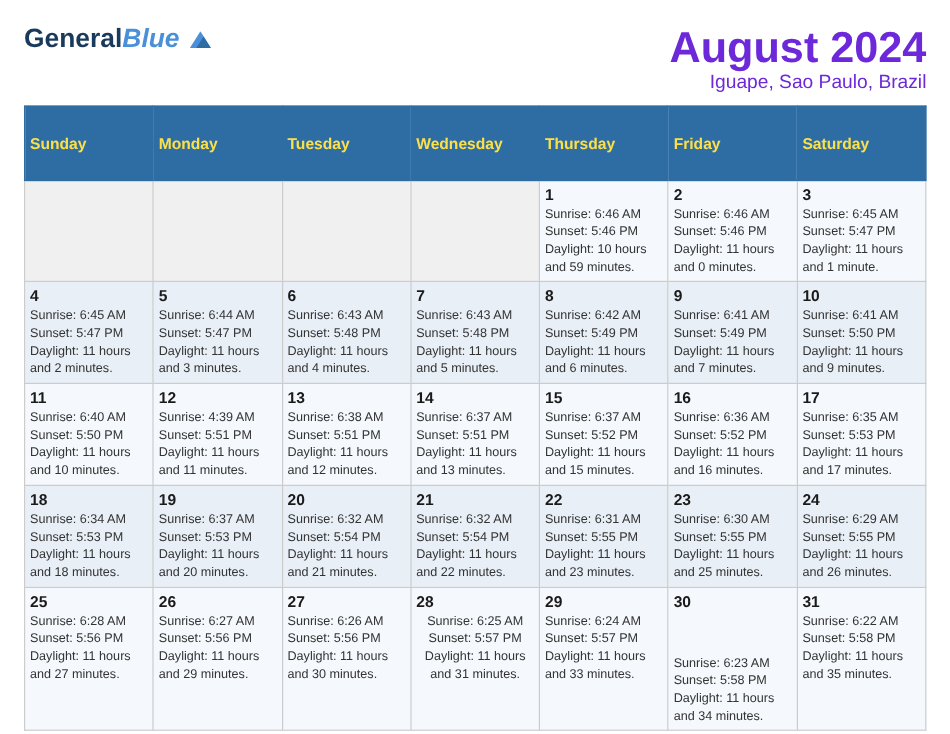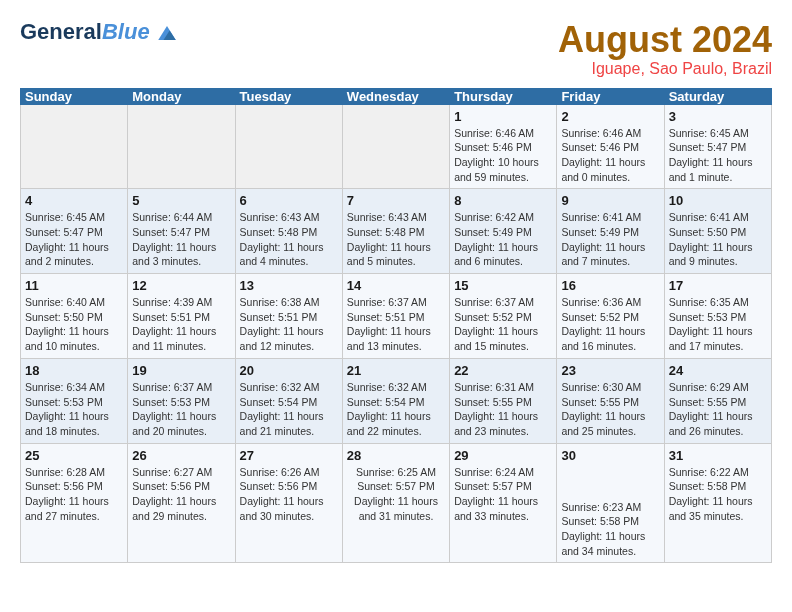--- a/index.html
+++ b/index.html
@@ -38,36 +38,36 @@
     .logo-row {
       display: flex;
       align-items: flex-end;
     }
     .title-area {
       text-align: right;
     }
     .month-title {
       font-size: 36px;
       font-weight: bold;
-      color: #a16207;
+      color: #6d28d9;
       line-height: 1.1;
     }
     .location {
       font-size: 16px;
-      color: #ef4444;
+      color: #6d28d9;
     }
     table {
       width: 100%;
       border-collapse: collapse;
       font-size: 11px;
     }
     thead tr th {
       background-color: #2e6da4;
-      color: #ffffff;
-      padding: 0 4px;
+      color: #fde047;
+      padding: 23px 4px;
       text-align: left;
       font-size: 13px;
       font-weight: bold;
       border: 1px solid #2e6da4;
     }
     tbody tr td {
       border: 1px solid #ccc;
       vertical-align: top;
       padding: 4px;
       height: 80px;

